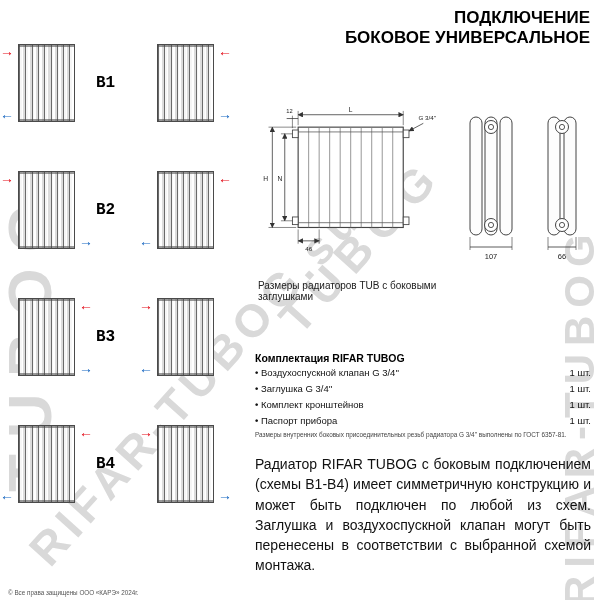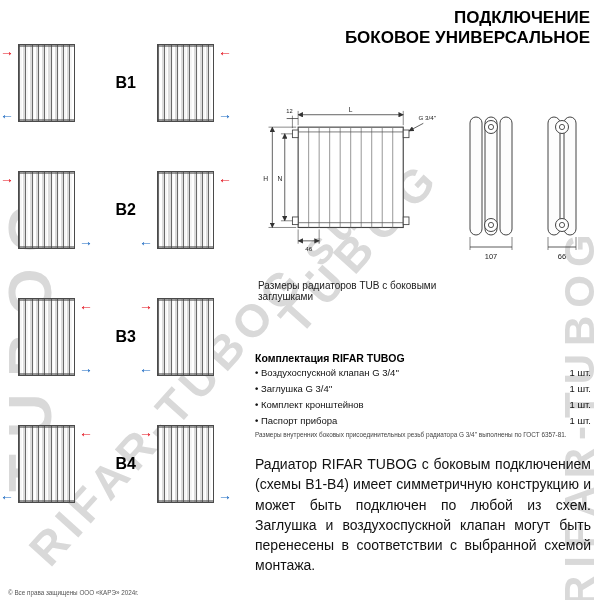--- a/index.html
+++ b/index.html
@@ -19,21 +19,21 @@
          font-size:17px;font-weight:800;line-height:1.18;color:#000;}
   
   .schemes{position:absolute;left:6px;top:44px;z-index:1;width:236px;}
   .scheme-row{display:flex;align-items:center;margin-bottom:49px;padding-left:12px;}
   .rad-wrap{position:relative;width:57px;height:78px;flex:0 0 auto;}
   .radiator{
     width:100%;height:100%;box-sizing:border-box;border:1px solid #4a4a4a;
     background:repeating-linear-gradient(90deg,#6a6a6a 0 1px,#f6f6f6 1px 2.5px,#ffffff 2.5px 4.2px,#dcdcdc 4.2px 6.3px);
     box-shadow:inset 0 2px 0 rgba(70,70,70,.55), inset 0 -2px 0 rgba(70,70,70,.55);
   }
-  .scheme-label{width:40px;margin:0 21px;text-align:right;font-size:16px;font-weight:800;color:#000;}
+  .scheme-label{width:40px;margin:0 21px;text-align:left;font-size:16px;font-weight:800;color:#000;font-family:Liberation Mono, monospace;}
   .arrow{position:absolute;font-weight:bold;font-size:14px;line-height:1;}
   .a-tl{top:0;left:-18px;} .a-bl{bottom:1px;left:-18px;}
   .a-tr{top:0;right:-18px;} .a-br{bottom:1px;right:-18px;}
   
   .front-view{position:absolute;left:258px;top:100px;z-index:1;}
   .side-view-1{position:absolute;left:462px;top:103px;z-index:1;}
   .side-view-2{position:absolute;left:538px;top:103px;z-index:1;}
   .caption{position:absolute;left:258px;top:280px;z-index:1;width:220px;font-size:10px;color:#222;}
   svg{display:block;}
   .dimtext{font-family:"Liberation Sans",sans-serif;fill:#222;}

